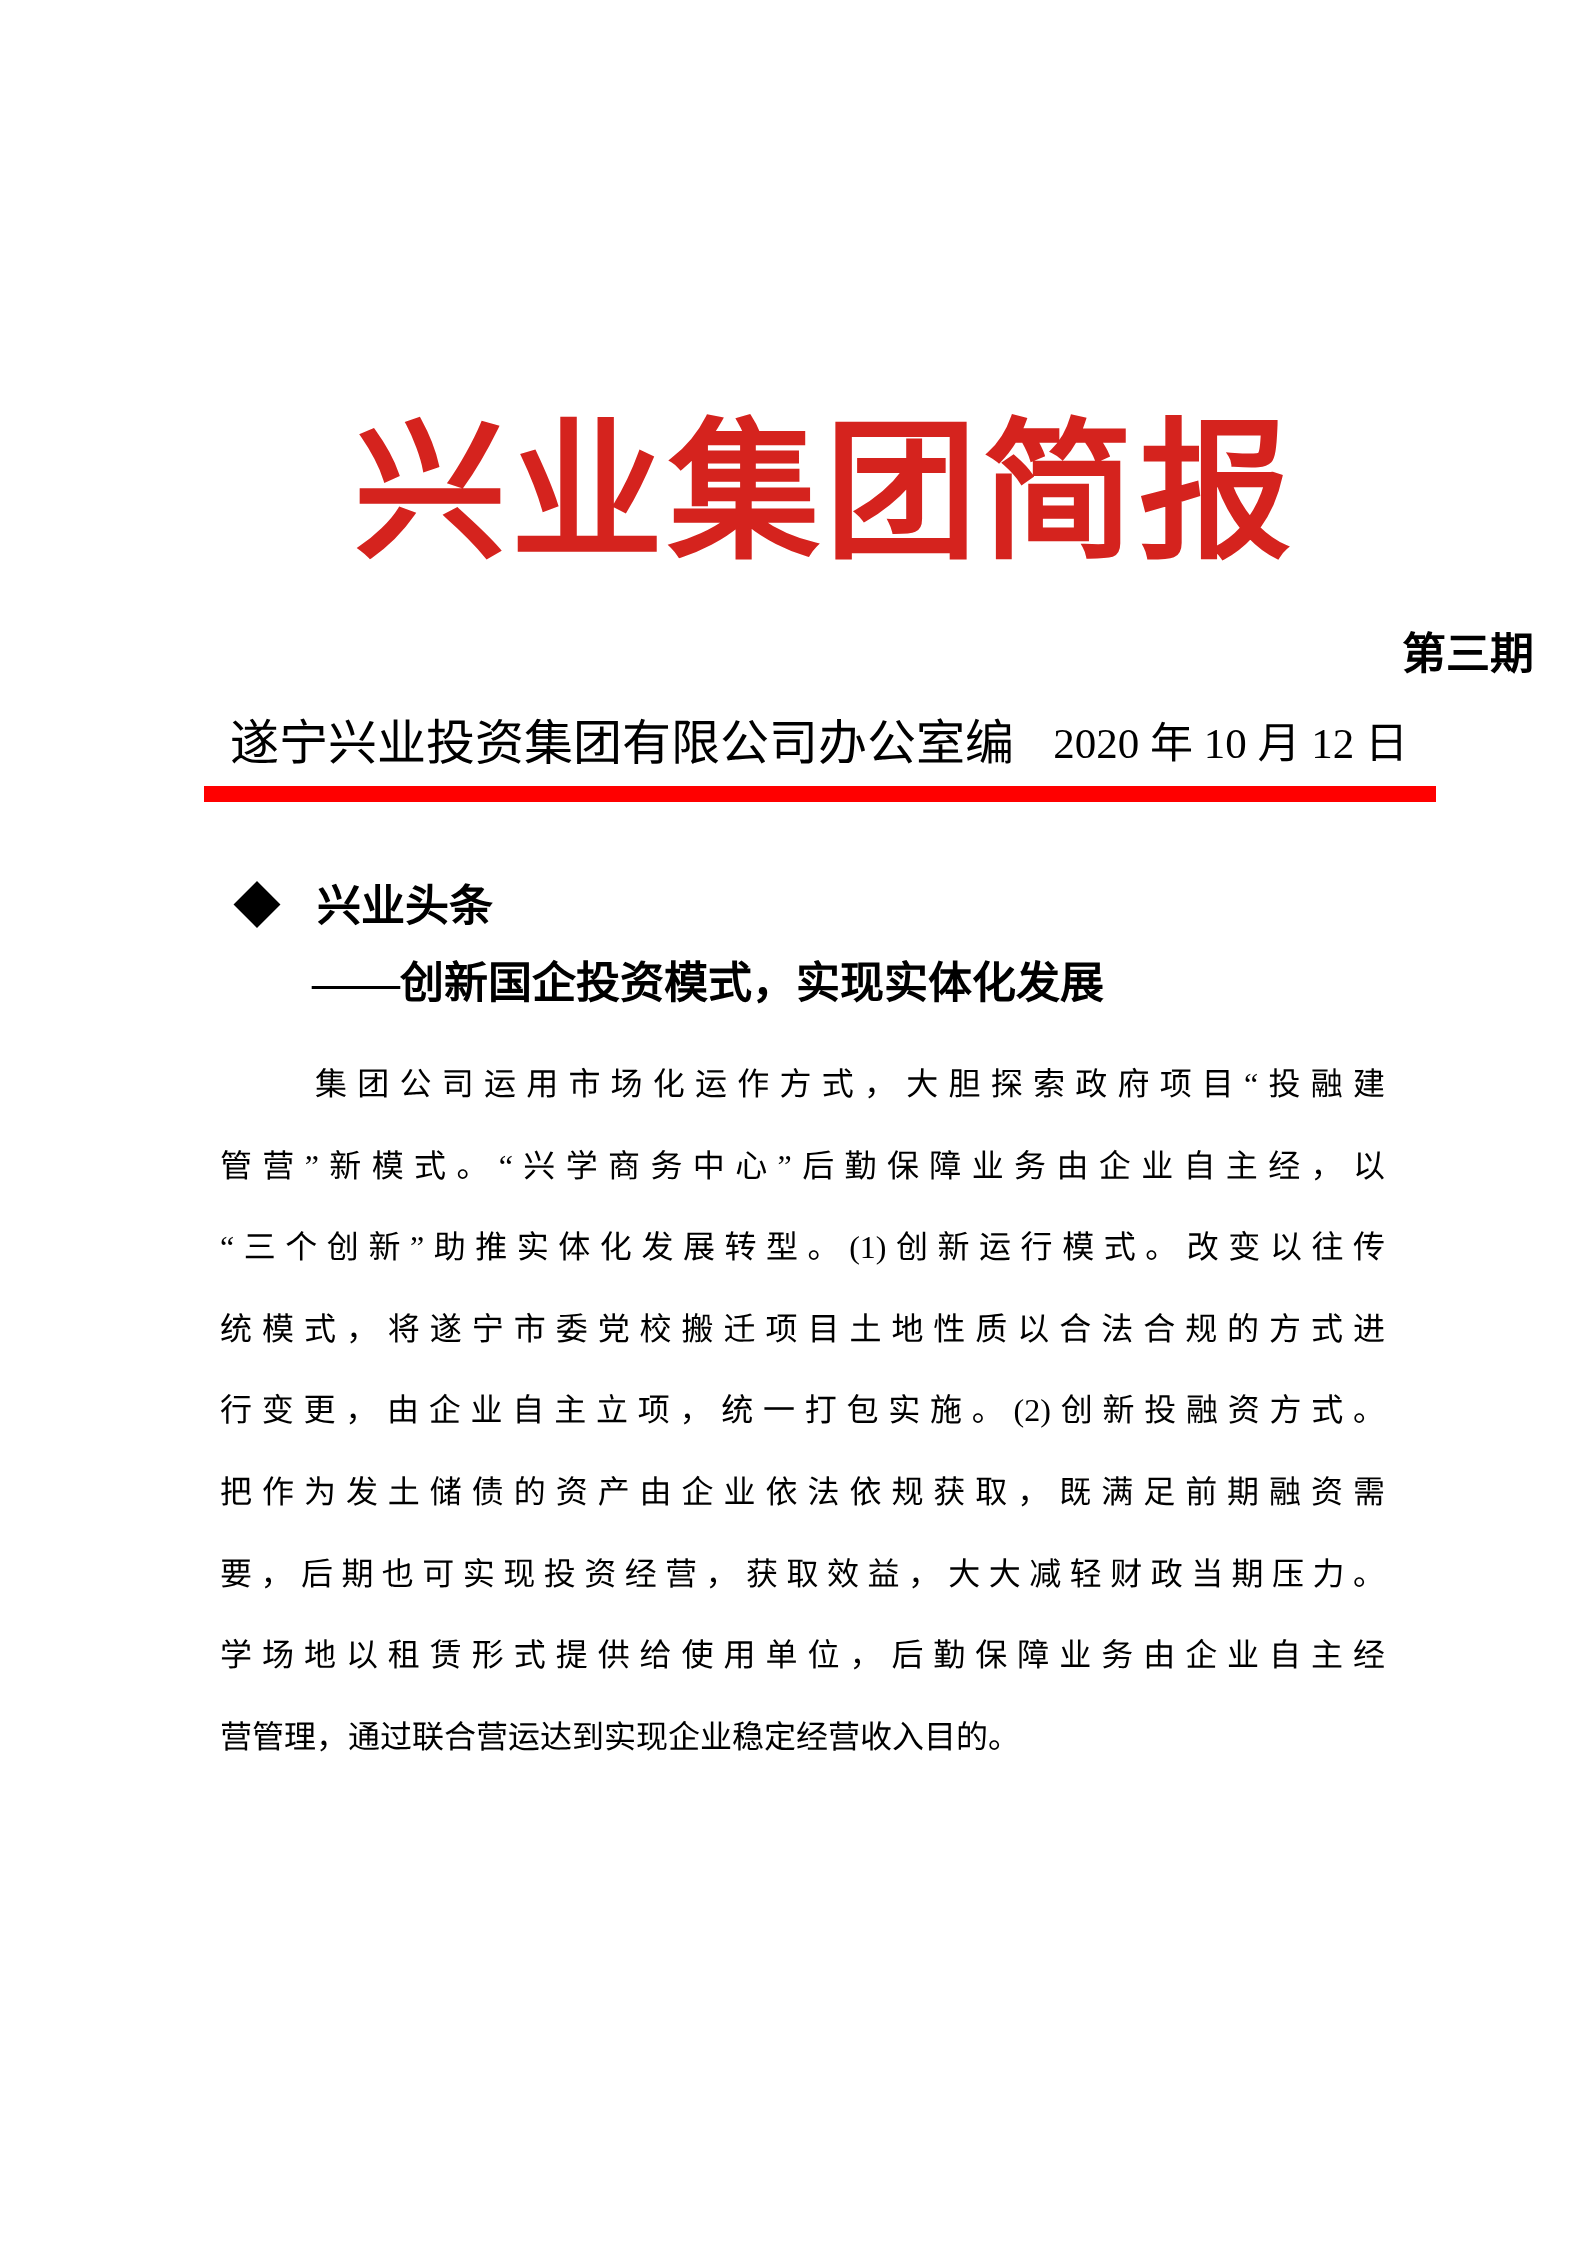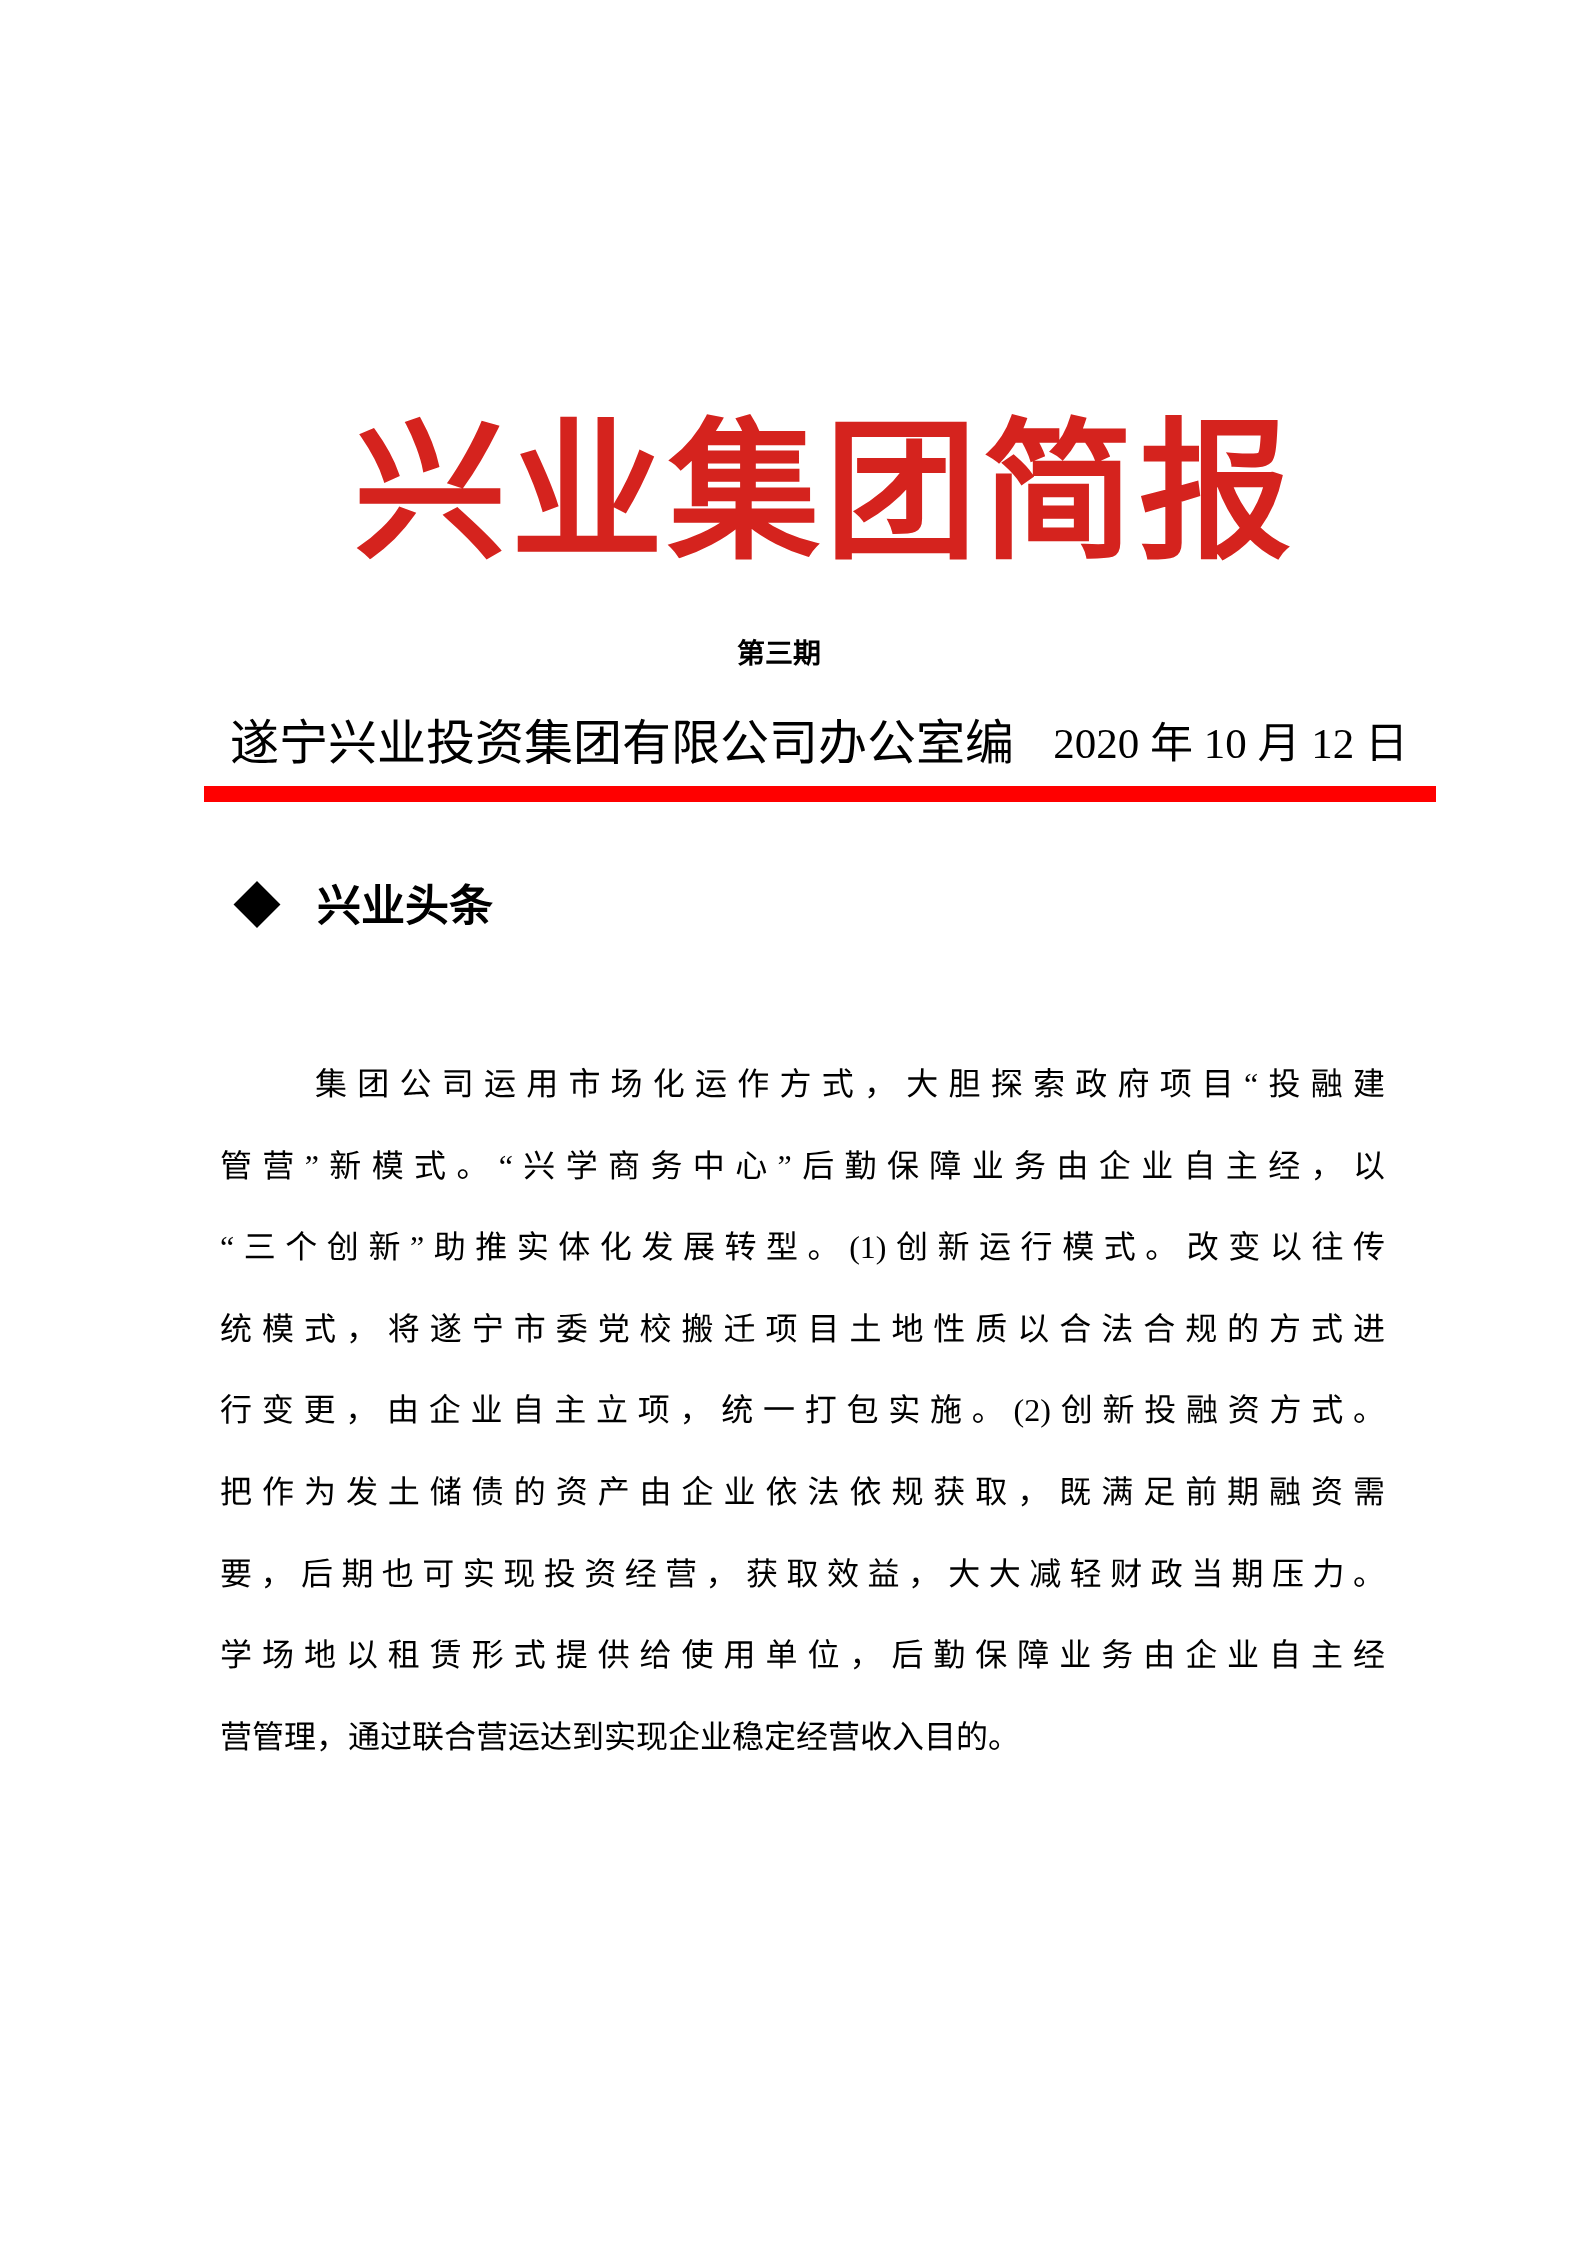--- a/index.html
+++ b/index.html
@@ -32,24 +32,24 @@
     letter-spacing: 5px;
     color: var(--title-red);
     white-space: nowrap;
   }
   
   .issue-line {
     position: absolute;
     left: 0;
     top: 600px;
     width: 1526px;
-    text-align: center;
+    text-align: right;
     font-family: "Liberation Sans", sans-serif;
     font-weight: bold;
-    font-size: 28px;
+    font-size: 44px;
     line-height: 60px;
     color: var(--text-black);
   }
   
   .meta-row {
     position: absolute;
     left: 188px;
     top: 694px;
     width: 1232px;
     height: 58px;
@@ -146,20 +146,21 @@
     <span class="date-line">2020 年 10 月 12 日</span>
   </div>
 
   <div class="red-rule"></div>
 
   <div class="section-header">
     <span class="diamond-bullet">◆</span>
     <span class="section-title">兴业头条</span>
   </div>
 
+  <div class="article-headline">——创新国企投资模式，实现实体化发展</div>
 
   <div class="article-body">
     <div class="body-line first">集团公司运用市场化运作方式，大胆探索政府项目“投融建</div>
     <div class="body-line">管营”新模式。“兴学商务中心”后勤保障业务由企业自主经，以</div>
     <div class="body-line">“三个创新”助推实体化发展转型。(1)创新运行模式。改变以往传</div>
     <div class="body-line">统模式，将遂宁市委党校搬迁项目土地性质以合法合规的方式进</div>
     <div class="body-line">行变更，由企业自主立项，统一打包实施。(2)创新投融资方式。</div>
     <div class="body-line">把作为发土储债的资产由企业依法依规获取，既满足前期融资需</div>
     <div class="body-line">要，后期也可实现投资经营，获取效益，大大减轻财政当期压力。</div>
     <div class="body-line">学场地以租赁形式提供给使用单位，后勤保障业务由企业自主经</div>

